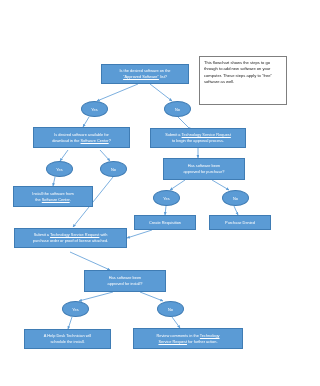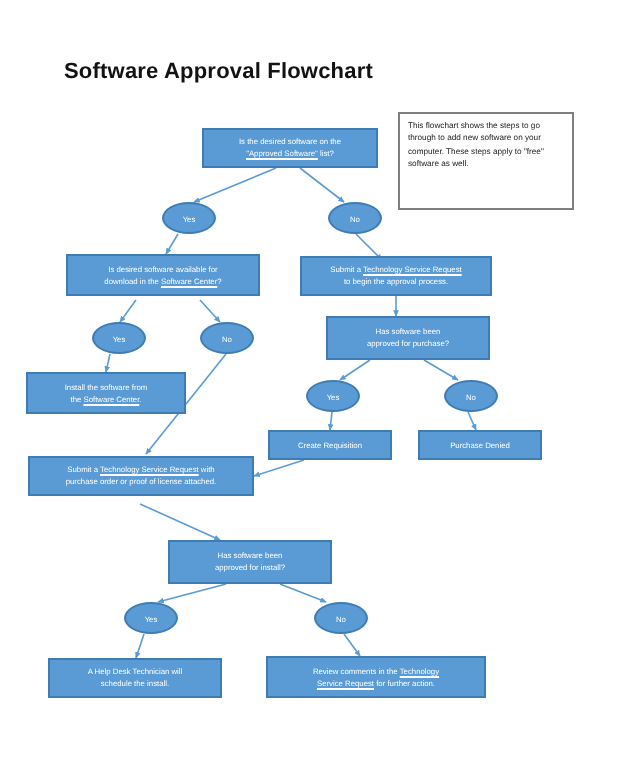--- a/index.html
+++ b/index.html
@@ -88,21 +88,20 @@
     text-align: left;
     padding: 3px 4px;
     overflow: hidden;
   }
 </style>
 </head>
 <body>
 
 <div id="canvas">
 
-  <div class="page-title">Software Approval Flowchart</div>
 
   <svg id="edges" viewBox="0 0 298 386" xmlns="http://www.w3.org/2000/svg">
     <defs>
       <marker id="ah" markerWidth="5" markerHeight="5" refX="3.6" refY="1.8" orient="auto" markerUnits="strokeWidth">
         <path d="M0,0 L4,1.8 L0,3.6 z" fill="#5b9bd5"></path>
       </marker>
     </defs>
     <g stroke="#5b9bd5" stroke-width="0.8" fill="none" marker-end="url(#ah)">
 
       <path d="M138,84 L97,101"></path>

